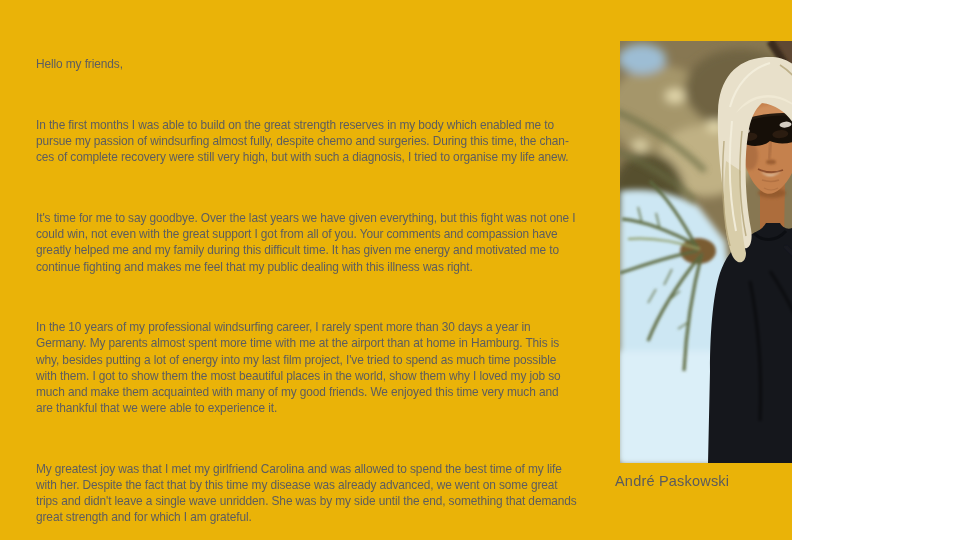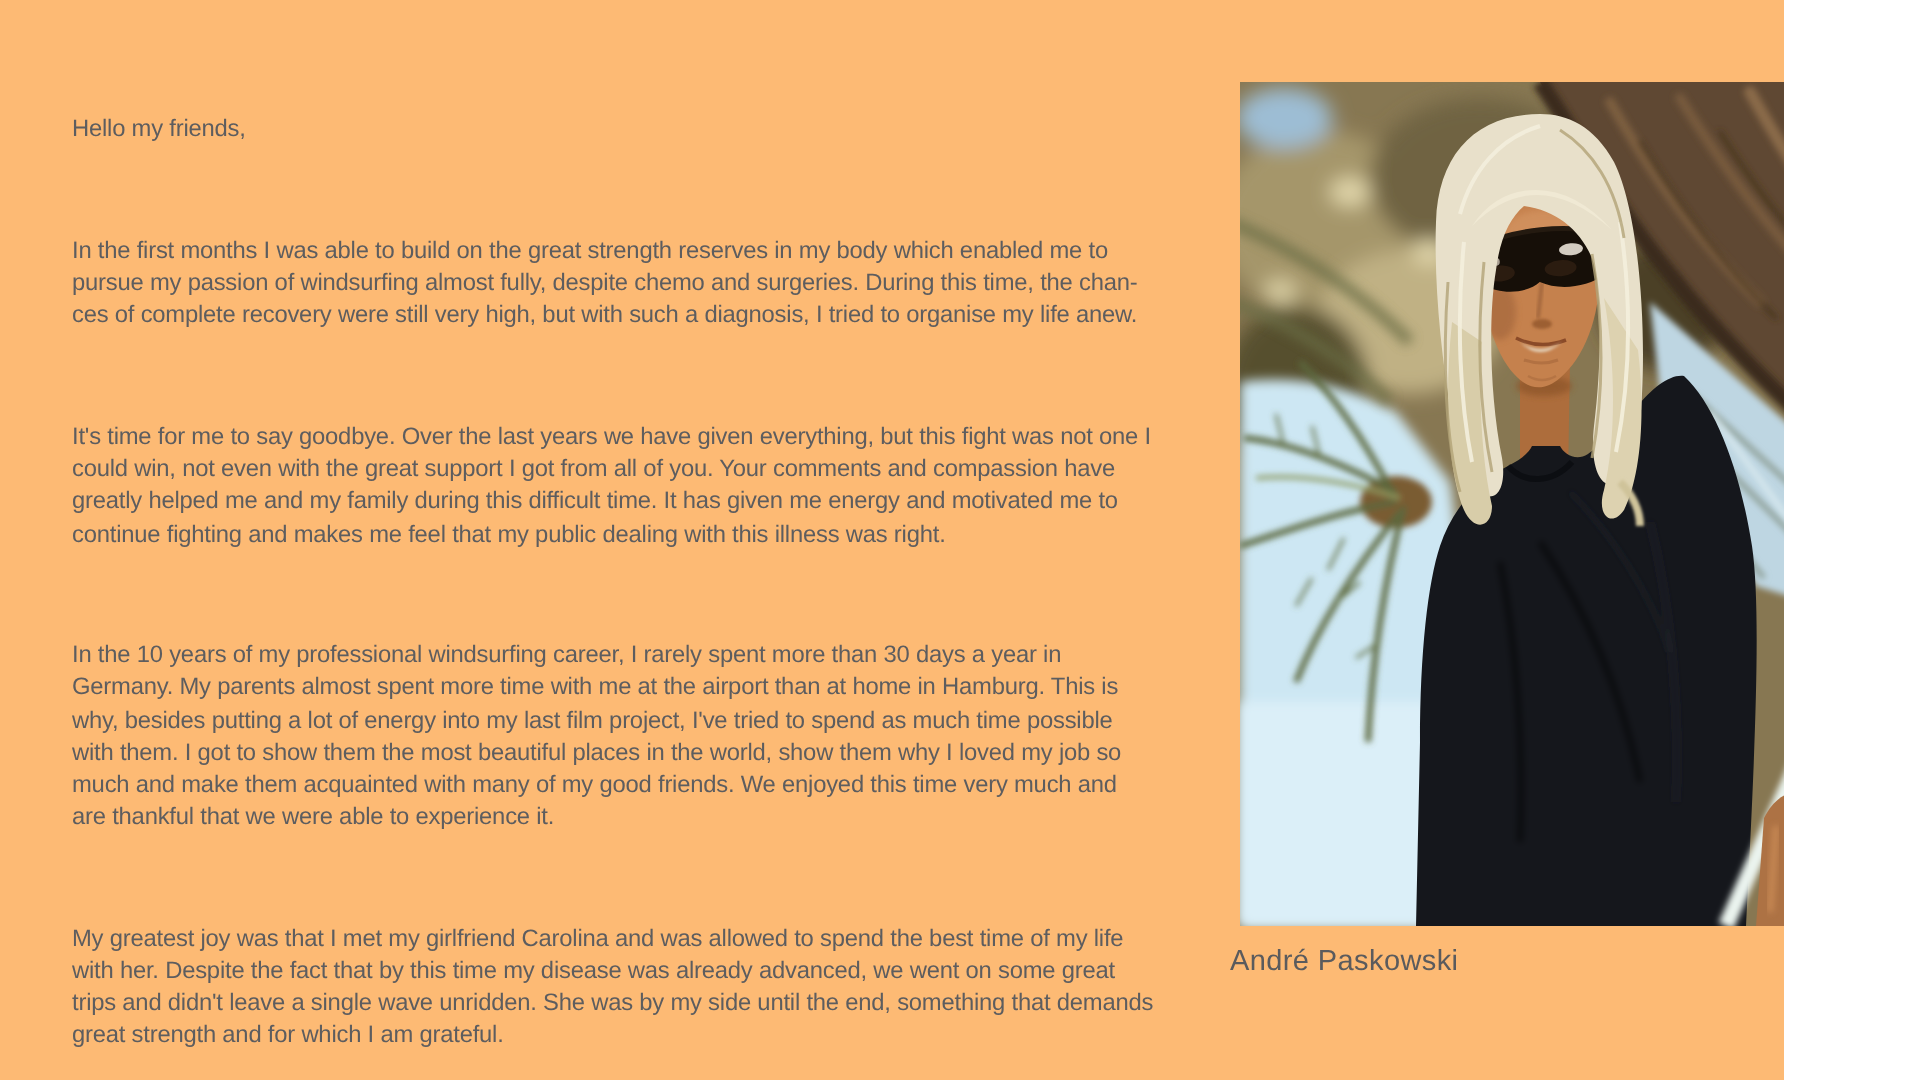--- a/index.html
+++ b/index.html
@@ -1,16 +1,16 @@
 <!DOCTYPE html>
 <html><head>
 <meta charset="utf-8">
 <style>
   html,body{margin:0;padding:0;background:#ffffff;}
-  .stage{position:relative;width:892px;height:540px;background:#fdba74;overflow:hidden;
+  .stage{position:relative;width:792px;height:540px;background:#eab308;overflow:hidden;
          font-family:"Liberation Sans","DejaVu Sans",sans-serif;}
   .letter{position:absolute;left:36px;top:24px;width:584px;
           font-size:11.9px;line-height:16.2px;letter-spacing:-0.1px;
           color:#5d5d5f;white-space:pre;}
   .letter p{margin:0 0 12px 0;}
   .photo{position:absolute;left:620px;top:41px;width:290px;height:422px;margin:0;}
   .photo svg{display:block;width:290px;height:422px;}
   .caption{position:absolute;left:615px;top:470px;width:300px;text-align:left;
            color:#5b5b5d;font-size:14.5px;line-height:22px;letter-spacing:0.2px;}
 </style>

